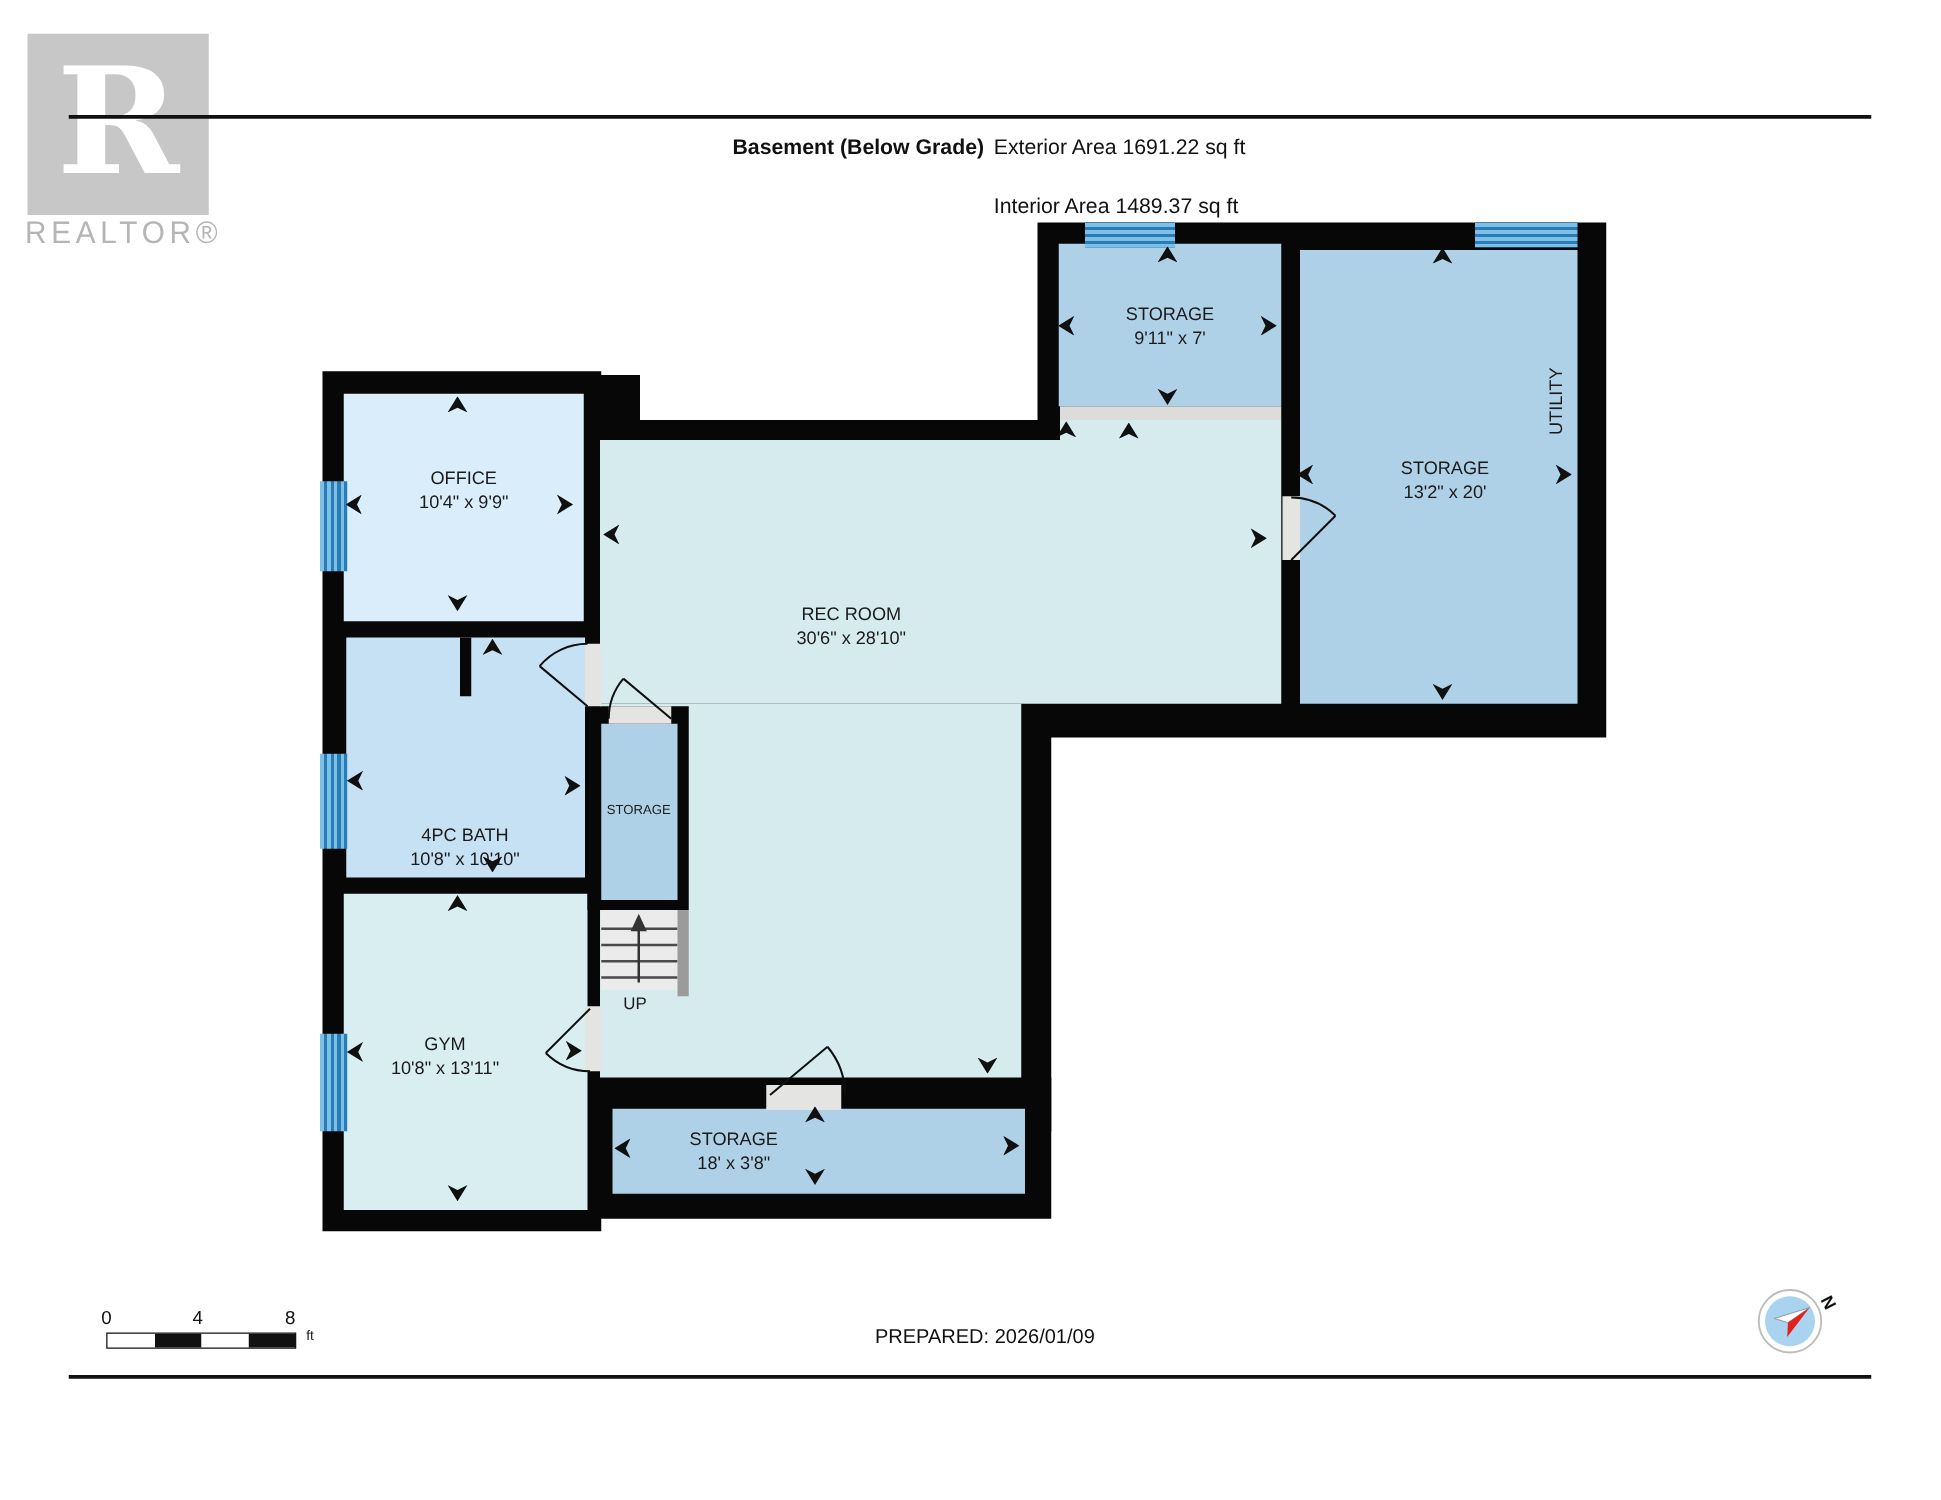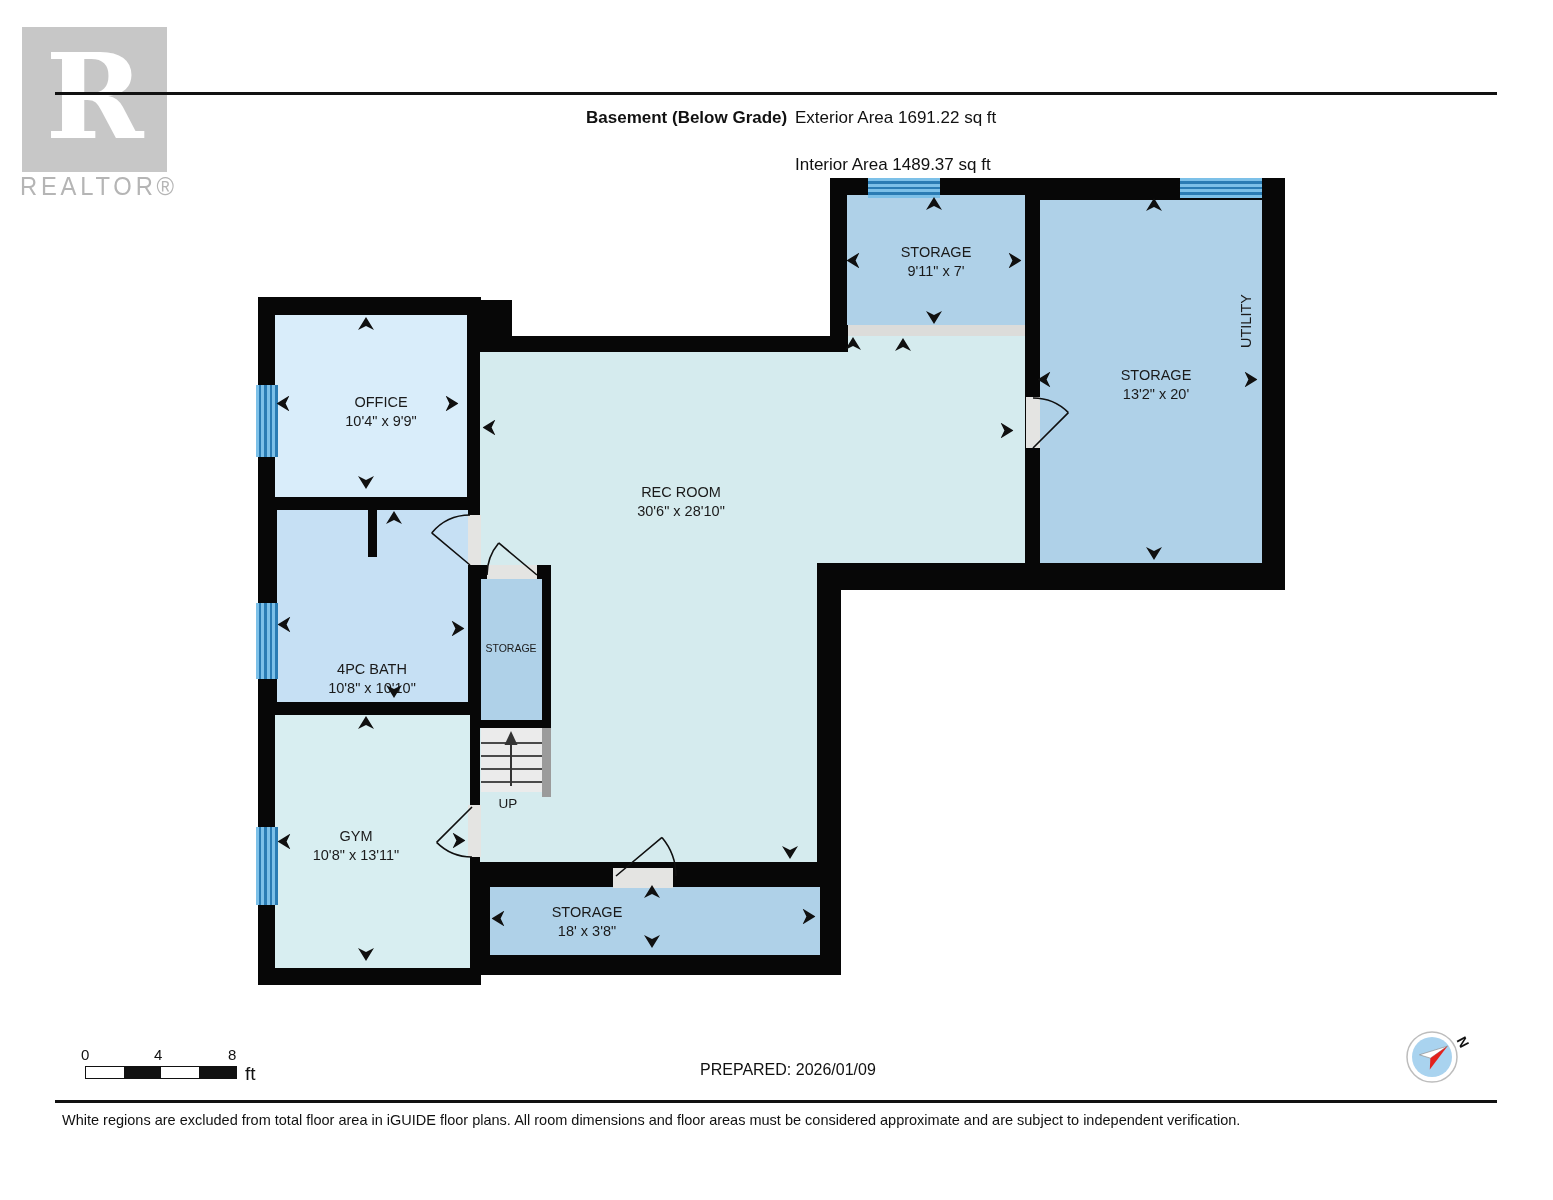--- a/index.html
+++ b/index.html
@@ -26,21 +26,21 @@
   .logo{position:absolute;left:22px;top:27px;width:145px;height:145px;background:#c7c7c7;
         display:flex;align-items:center;justify-content:center;}
   .logo .r{font-family:"DejaVu Serif",serif;font-weight:bold;font-size:118px;color:#fff;line-height:1;
            margin-top:-6px;}
   .wordmark{position:absolute;left:20px;top:172px;font-size:25px;color:#b5b5b5;letter-spacing:4px;
             transform:scaleX(0.95);transform-origin:left;}
   .scale-num{position:absolute;top:1046px;font-size:15px;}
   .scale-bar{position:absolute;left:85px;top:1066px;width:150px;height:11px;border:1.5px solid #111;
              display:flex;}
   .scale-bar span{flex:1;} .scale-bar span:nth-child(2),.scale-bar span:nth-child(4){background:#111;}
-  .ft{position:absolute;left:245px;top:1063px;font-size:19px;}
+  .ft{position:absolute;left:245px;top:1063px;font-size:11px;}
   .prepared{position:absolute;left:700px;top:1061px;font-size:16px;}
   .disclaimer{position:absolute;left:62px;top:1112px;font-size:14.5px;color:#111;}
   .watermark{position:absolute;left:50%;top:1128px;transform:translateX(-50%);font-size:27px;
              color:#cfcfcf;background:rgba(185,185,185,0.12);padding:2px 14px;white-space:nowrap;}
   .north{position:absolute;left:1458px;top:1034px;font-size:14px;font-weight:bold;
          transform:rotate(62deg);}
   svg.overlay{position:absolute;left:0;top:0;pointer-events:none;}
 </style>
 </head>
 <body>
@@ -103,21 +103,21 @@
       <path d="M 472 857 A 50 50 0 0 1 436.6 842.4 M 472 807 L 436.6 842.4"></path>
       <path d="M 676 876 A 60 60 0 0 0 662 837.4 M 616 876 L 662 837.4"></path>
       <path d="M 1033 398 A 50 50 0 0 1 1068.4 412.6 M 1033 448 L 1068.4 412.6"></path>
     </g>
     <g>
       <path d="M 511 786 L 511 741" stroke="#333" stroke-width="2" fill="none"></path>
       <path d="M 511 731 L 504.5 745 L 517.5 745 Z" fill="#333"></path>
     </g>
   </svg>
 
-  <div class="rlabel" style="left:371px;top:412px;margin-left:10px;">
+  <div class="rlabel" style="left:371px;top:393px;">
     <div>OFFICE</div>
     <div>10'4" x 9'9"</div>
   </div>
   <div class="rlabel" style="left:372px;top:631px;margin-top:48px;">
     <div>4PC BATH</div>
     <div>10'8" x 10'10"</div>
   </div>
   <div class="rlabel" style="left:356px;top:846px;">
     <div>GYM</div>
     <div>10'8" x 13'11"</div>
@@ -199,15 +199,14 @@
     <circle cx="29" cy="29" r="25" fill="#ffffff" stroke="#bdbdbd" stroke-width="1.5"></circle>
     <circle cx="29" cy="29" r="20" fill="#a9d3ef"></circle>
     <g transform="rotate(55 29 29)">
       <polygon points="29,10 20,38 29,31" fill="#ffffff" stroke="#888" stroke-width="0.6"></polygon>
       <polygon points="29,10 38,38 29,31" fill="#e3211c"></polygon>
     </g>
   </svg>
   <div class="north">N</div>
 
   <div class="hline" style="top:1100px;"></div>
-  <div class="disclaimer">White regions are excluded from total floor area in iGUIDE floor plans. All room dimensions and floor areas must be considered approximate and are subject to independent verification.</div>
 
 </div>
 
 </body></html>

